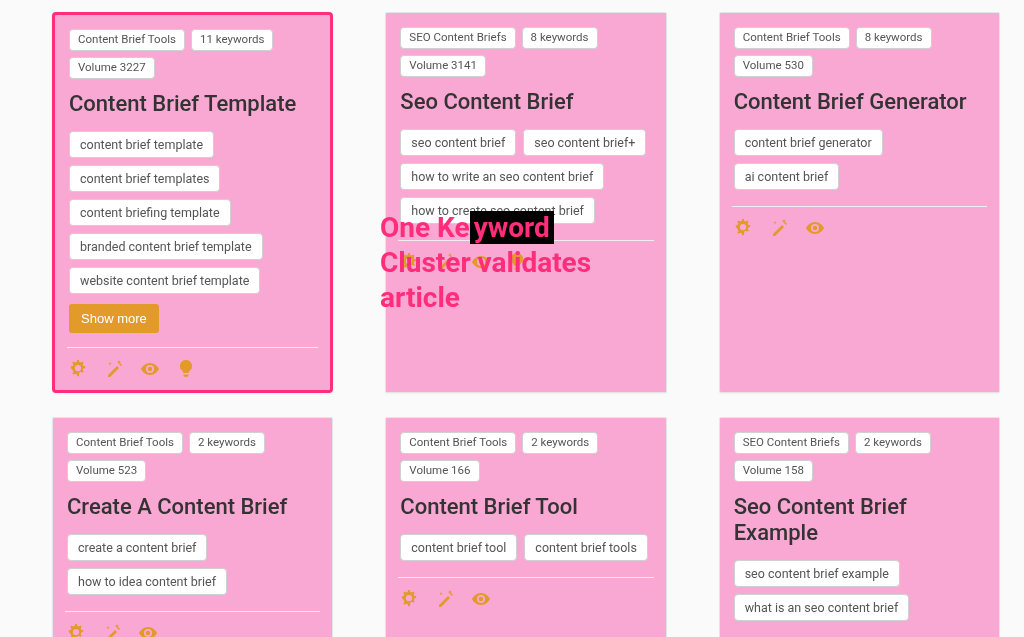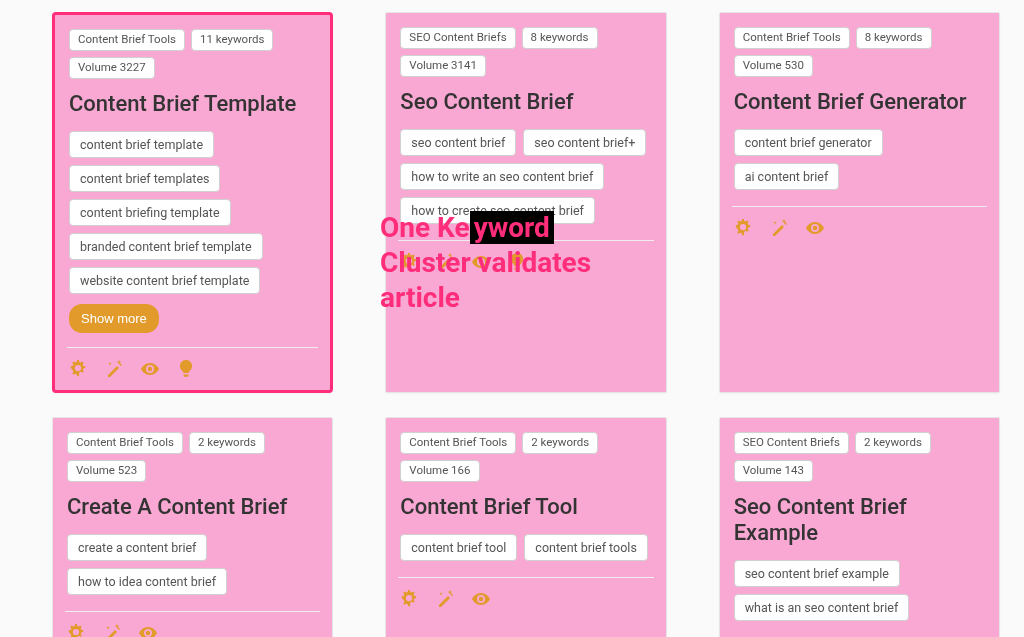--- a/index.html
+++ b/index.html
@@ -70,21 +70,21 @@
     padding: 5px 10px;
     font-size: 12.5px;
     color: #555;
     background: #fff;
     display: inline-block;
   }
   .show-more {
     background: #e29a2b;
     color: #fff;
     border: none;
-    border-radius: 13px;
+    border-radius: 3px;
     padding: 7px 12px;
     font-size: 13px;
     cursor: pointer;
     align-self: flex-start;
     margin-bottom: 8px;
   }
   .divider {
     border-top: 1px solid #eee;
     margin: 6px -2px 10px -2px;
   }
@@ -314,21 +314,21 @@
           <svg width="18" height="18" viewBox="0 0 18 18">
             <use href="#i-eye"></use>
           </svg>
         </span>
       </div>
     </div>
     <div class="card">
       <div class="meta-row">
         <span class="pill">SEO Content Briefs</span>
         <span class="pill">2 keywords</span>
-        <span class="pill">Volume 143</span>
+        <span class="pill">Volume 158</span>
       </div>
       <div class="card-title">Seo Content Brief Example</div>
       <div class="kw-list">
         <div class="kw-row">
           <span class="kw">seo content brief example</span>
         </div>
         <div class="kw-row">
           <span class="kw">what is an seo content brief</span>
         </div>
       </div>

